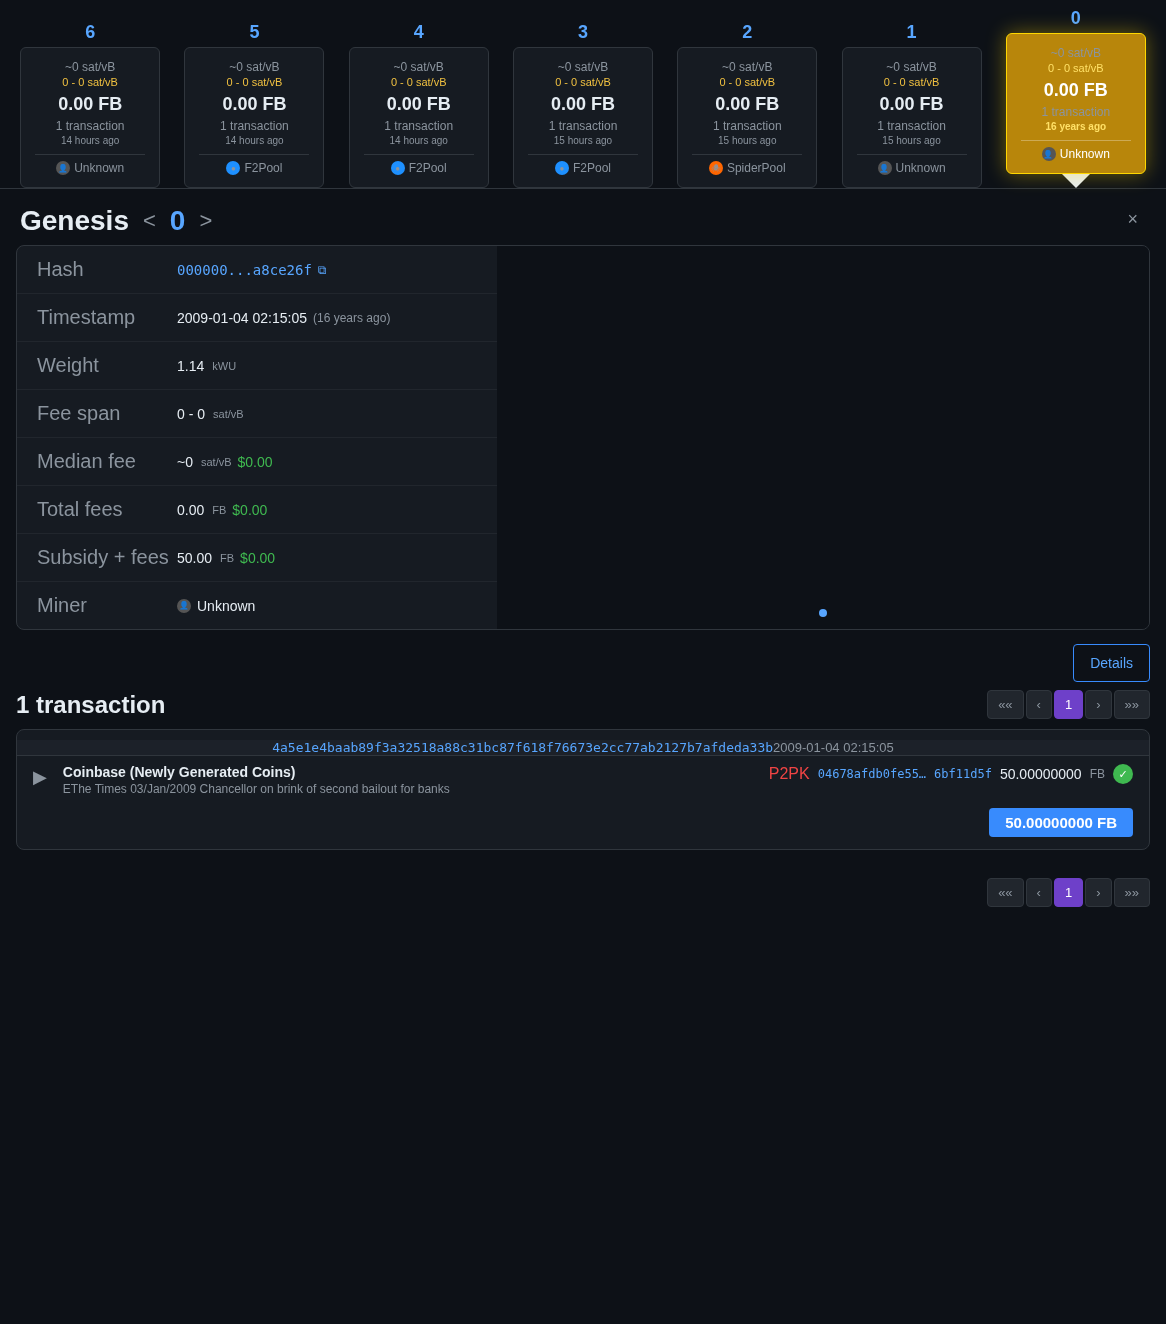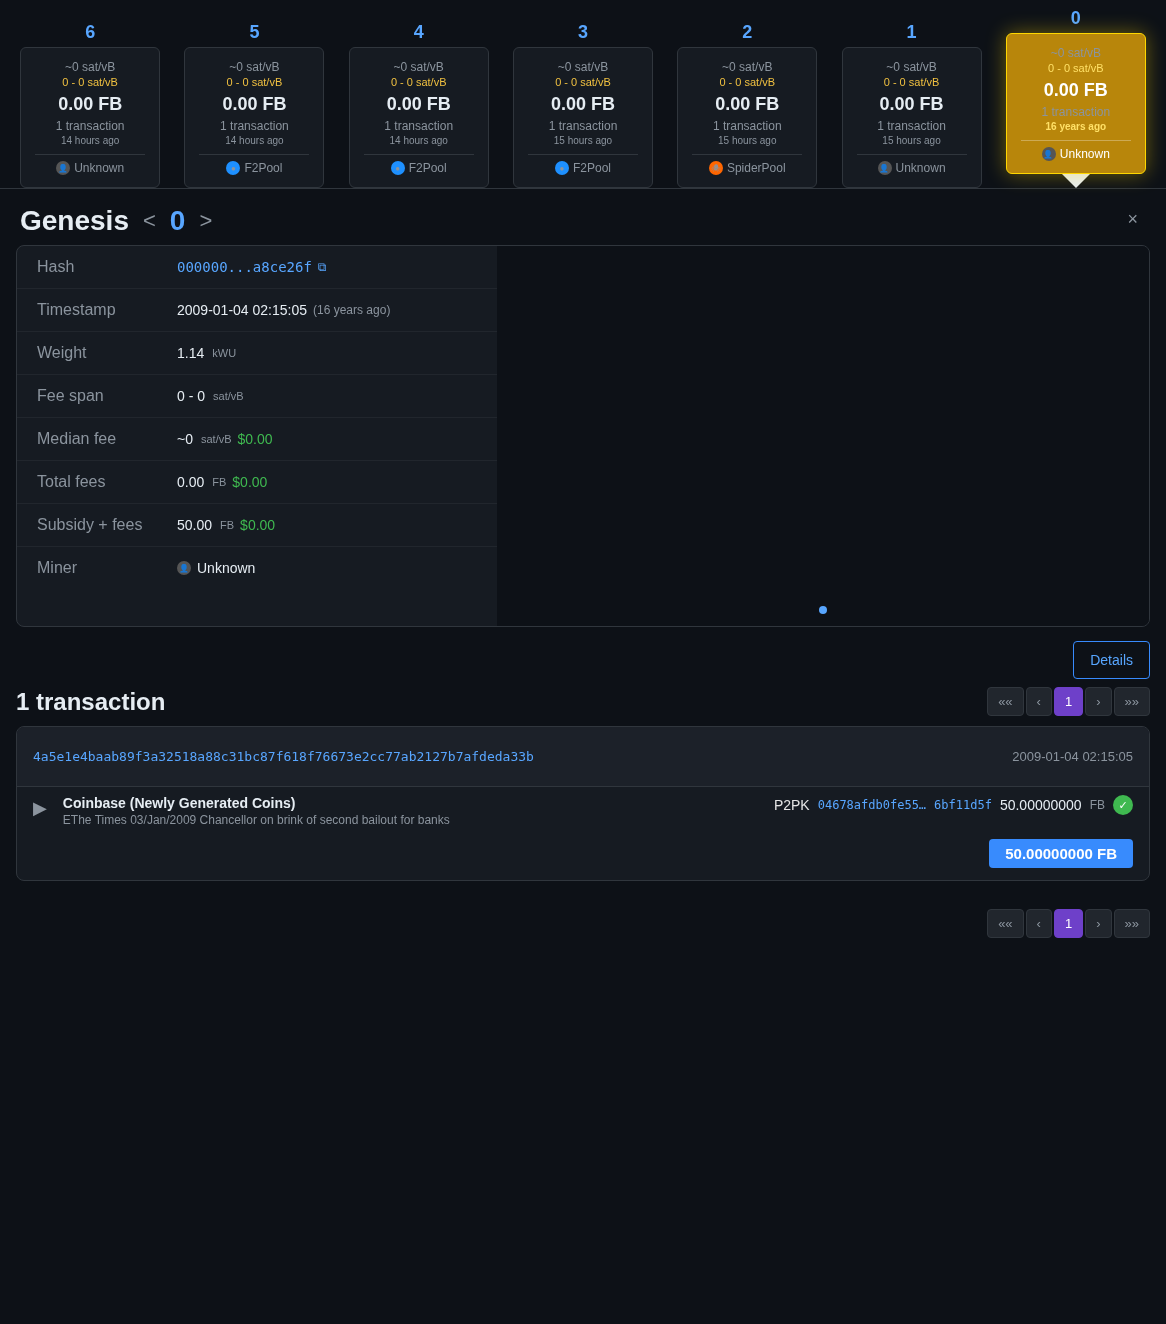--- a/index.html
+++ b/index.html
@@ -207,21 +207,21 @@
     }
 
     .info-row:last-child {
       border-bottom: none;
     }
 
     .info-label {
       color: #8b949e;
       width: 140px;
       min-width: 140px;
-      font-size: 16px;
+      font-size: 20px;
     }
 
     .info-value {
       color: #e6edf3;
       font-size: 14px;
       display: flex;
       align-items: center;
       gap: 6px;
       flex-wrap: wrap;
     }
@@ -342,24 +342,25 @@
       background: #161b22;
       border: 1px solid #30363d;
       border-radius: 8px;
       overflow: hidden;
       margin-bottom: 12px;
     }
 
     .tx-id-row {
       display: flex;
       align-items: center;
-      justify-content: space-between;
-      padding: 22px 16px;
+      justify-content: center;
+      padding: 0 16px;
       background: #1c2129;
       border-bottom: 1px solid #30363d;
+      margin-top: 10px;
     }
 
     .tx-id-link {
       color: #58a6ff;
       font-family: monospace;
       font-size: 13px;
       text-decoration: none;
     }
 
     .tx-timestamp {
@@ -383,22 +384,22 @@
       color: #e6edf3;
       margin-bottom: 2px;
     }
 
     .tx-coinbase-note {
       color: #8b949e;
       font-size: 12px;
     }
 
     .tx-p2pk {
-      color: #e5e5e5;
-      font-size: 14px;
+      color: #ef4444;
+      font-size: 16px;
     }
 
     .tx-address-link {
       color: #58a6ff;
       font-family: monospace;
       font-size: 12px;
       text-decoration: none;
     }
 
     .tx-amount {

